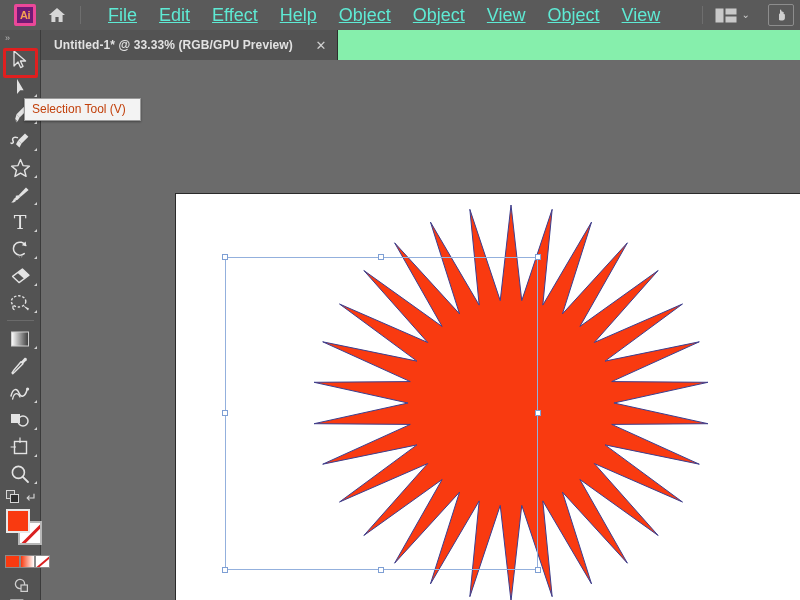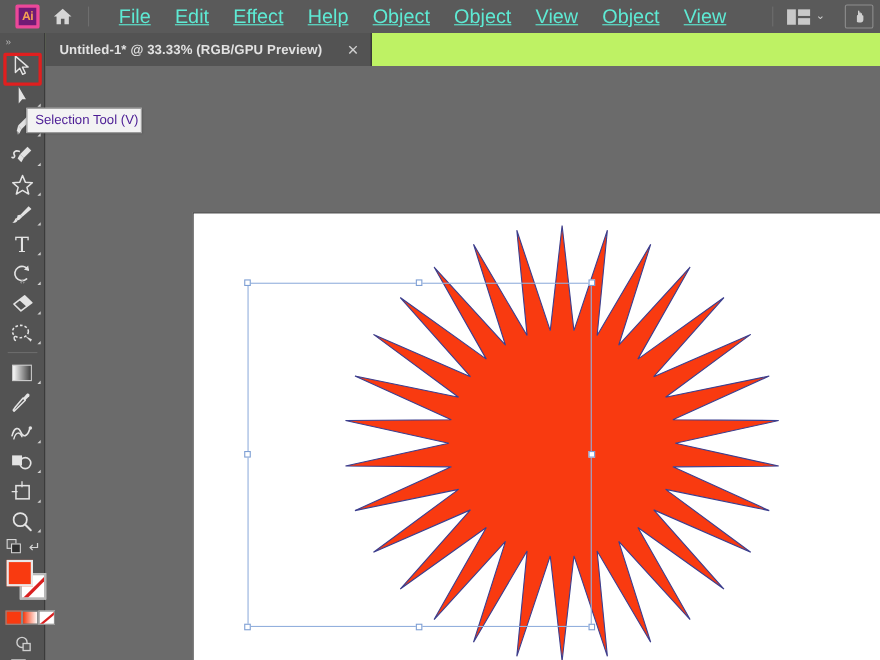--- a/index.html
+++ b/index.html
@@ -43,21 +43,21 @@
   .chev { color:#cfcfcf; font-size:10px; line-height:1; }
   .touch-btn {
     margin-left:12px; width:26px; height:22px;
     border:1px solid #8d8d8d; border-radius:2px;
     display:flex; align-items:center; justify-content:center;
   }
 
   
   .tabbar {
     position:absolute; left:0; top:30px; width:800px; height:30px;
-    background:#bef264;
+    background:#86efac;
   }
   .doc-tab {
     position:absolute; left:41px; top:0; height:30px;
     background:#535353;
     display:flex; align-items:center; padding:0 10px 0 13px;
     border-right:1px solid #2e2e2e;
   }
   .doc-tab-title {
     color:#e2e2e2; font-size:12px; font-weight:bold; white-space:nowrap;
     letter-spacing:0.1px;
@@ -92,22 +92,22 @@
   .tool-highlight {
     position:absolute; left:3px; top:2px; width:35px; height:30px;
     border:3px solid #e01f1f; border-radius:2px; pointer-events:none;
   }
   .tool-divider { width:27px; height:1px; background:#6b6b6b; margin:4px 0; }
 
   
   .tooltip {
     position:absolute; left:24px; top:98px; z-index:40;
     background:#f3f3f3; border:1px solid #9a9a9a;
-    padding:3px 2px 4px 7px;
-    font-size:12px; color:#4c1d95; white-space:nowrap;
+    padding:3px 14px 4px 7px;
+    font-size:12px; color:#c2410c; white-space:nowrap;
     box-shadow:0 1px 2px rgba(0,0,0,.35);
   }
 
   
   .swatch-area { position:relative; width:41px; height:130px; }
   .sw-swap {
     position:absolute; right:4px; top:4px; color:#d5d5d5; font-size:13px;
     line-height:1;
   }
   .sw-default {

